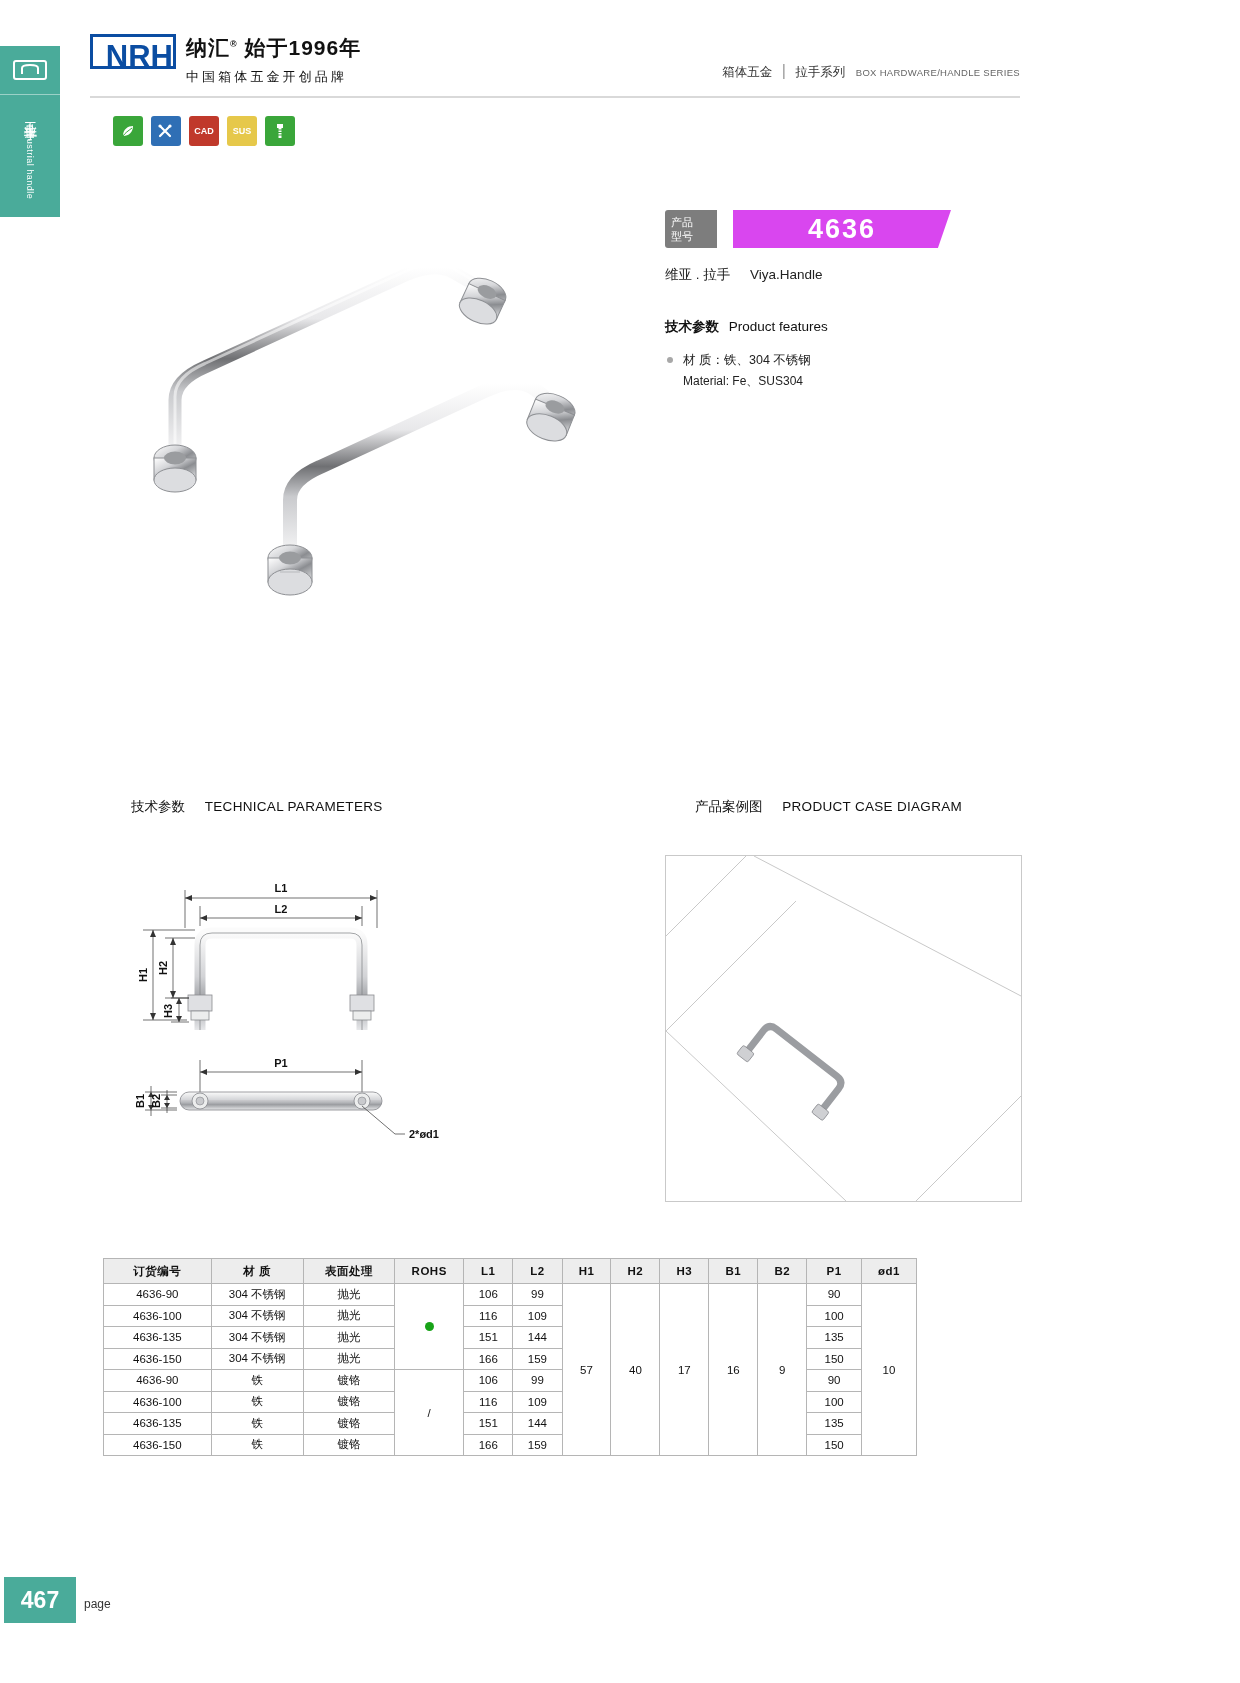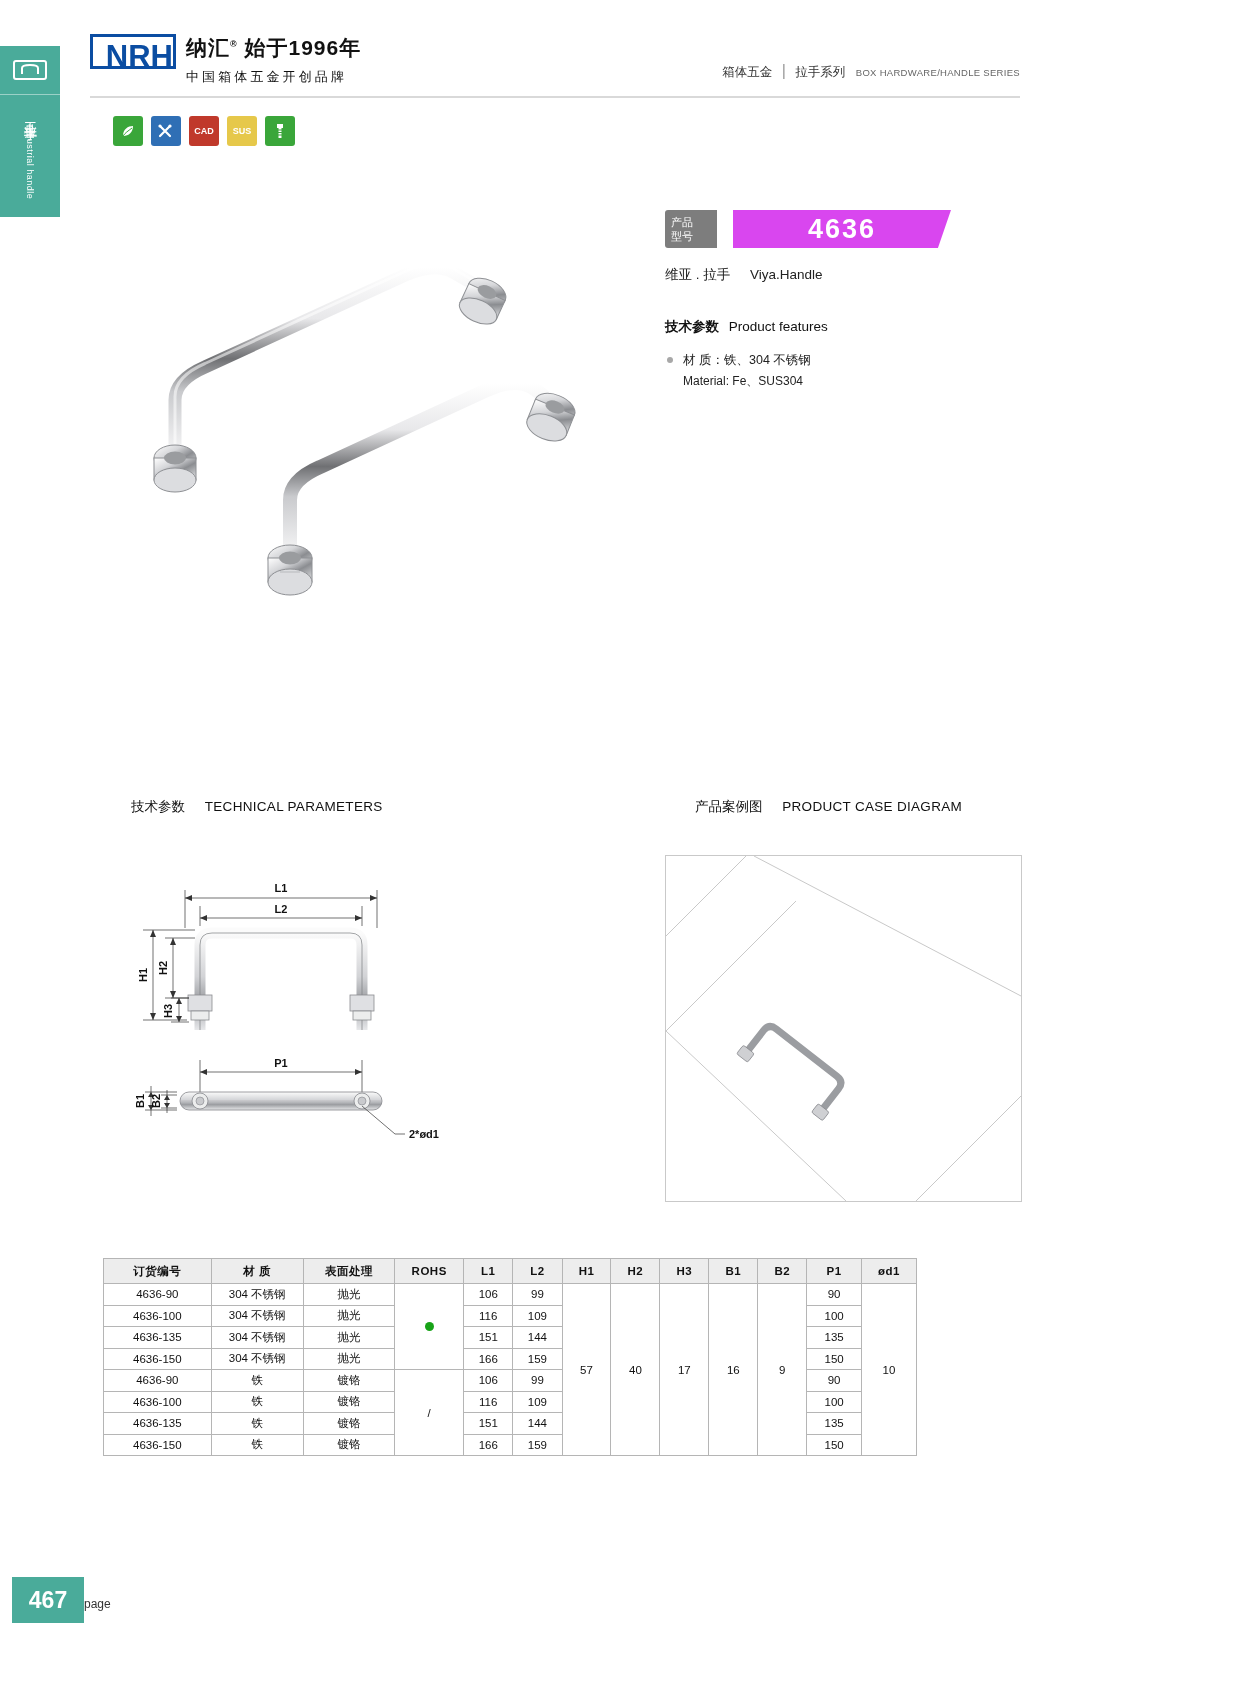--- a/index.html
+++ b/index.html
@@ -298,21 +298,21 @@
     display: inline-block;
     width: 9px;
     height: 9px;
     border-radius: 50%;
     background: #18a318;
   }
 
   
   .footer-badge {
     position: absolute;
-    left: 12px;
+    left: 4px;
     bottom: 60px;
     width: 72px;
     height: 46px;
     background: #4aab9a;
     color: #fff;
     font-size: 23px;
     font-weight: bold;
     display: flex;
     align-items: center;
     justify-content: center;

